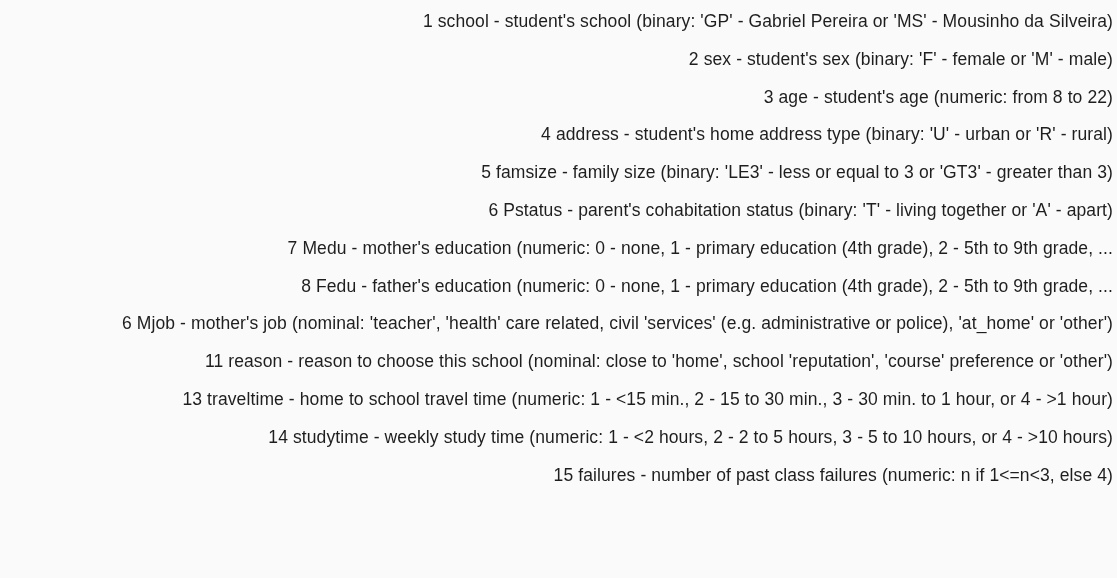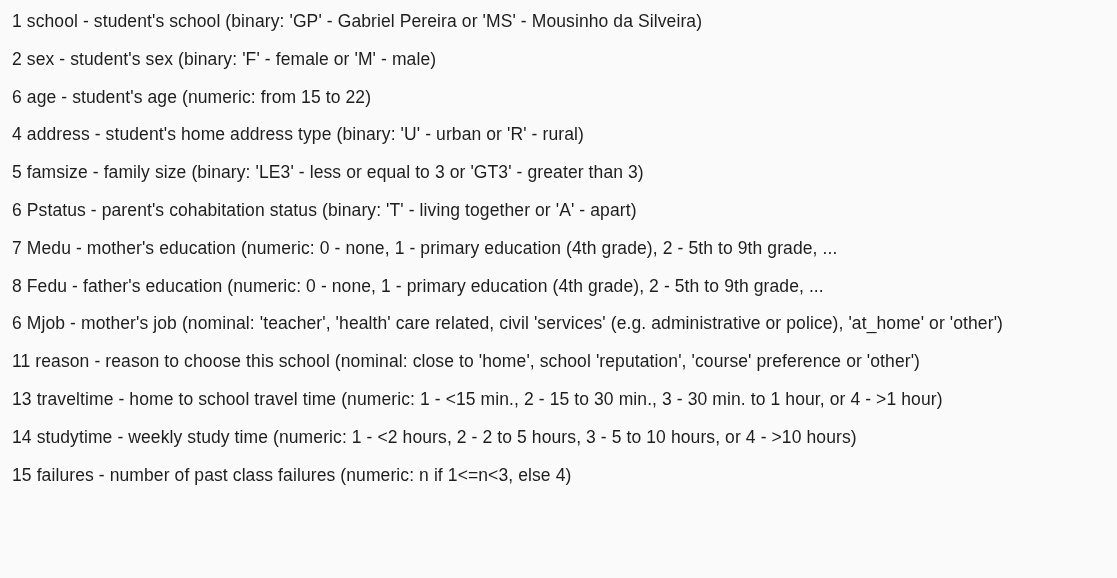--- a/index.html
+++ b/index.html
@@ -11,39 +11,40 @@
     height: 578px;
     background: #fafafa;
     overflow: hidden;
     font-family: "Liberation Sans", "DejaVu Sans", sans-serif;
   }
   .attribute-list {
     box-sizing: border-box;
     width: 1117px;
     height: 578px;
     padding: 3px 4px 0 12px;
+    text-align: right;
   }
   .attribute-line {
     margin: 0;
     padding: 0;
     font-size: 17.5px;
     line-height: 37.8px;
     color: #1e1e1e;
     letter-spacing: 0.1px;
     white-space: pre;
     overflow: hidden;
   }
 </style>
 </head>
 <body>
 
 <main class="attribute-list">
   <p class="attribute-line">1 school - student's school (binary: 'GP' - Gabriel Pereira or 'MS' - Mousinho da Silveira)</p>
   <p class="attribute-line">2 sex - student's sex (binary: 'F' - female or 'M' - male)</p>
-  <p class="attribute-line">6 age - student's age (numeric: from 15 to 22)</p>
+  <p class="attribute-line">3 age - student's age (numeric: from 8 to 22)</p>
   <p class="attribute-line">4 address - student's home address type (binary: 'U' - urban or 'R' - rural)</p>
   <p class="attribute-line">5 famsize - family size (binary: 'LE3' - less or equal to 3 or 'GT3' - greater than 3)</p>
   <p class="attribute-line">6 Pstatus - parent's cohabitation status (binary: 'T' - living together or 'A' - apart)</p>
   <p class="attribute-line">7 Medu - mother's education (numeric: 0 - none, 1 - primary education (4th grade), 2 - 5th to 9th grade, ...</p>
   <p class="attribute-line">8 Fedu - father's education (numeric: 0 - none, 1 - primary education (4th grade), 2 - 5th to 9th grade, ...</p>
   <p class="attribute-line">6 Mjob - mother's job (nominal: 'teacher', 'health' care related, civil 'services' (e.g. administrative or police), 'at_home' or 'other')</p>
   <p class="attribute-line">11 reason - reason to choose this school (nominal: close to 'home', school 'reputation', 'course' preference or 'other')</p>
   <p class="attribute-line">13 traveltime - home to school travel time (numeric: 1 - &lt;15 min., 2 - 15 to 30 min., 3 - 30 min. to 1 hour, or 4 - &gt;1 hour)</p>
   <p class="attribute-line">14 studytime - weekly study time (numeric: 1 - &lt;2 hours, 2 - 2 to 5 hours, 3 - 5 to 10 hours, or 4 - &gt;10 hours)</p>
   <p class="attribute-line">15 failures - number of past class failures (numeric: n if 1&lt;=n&lt;3, else 4)</p>

